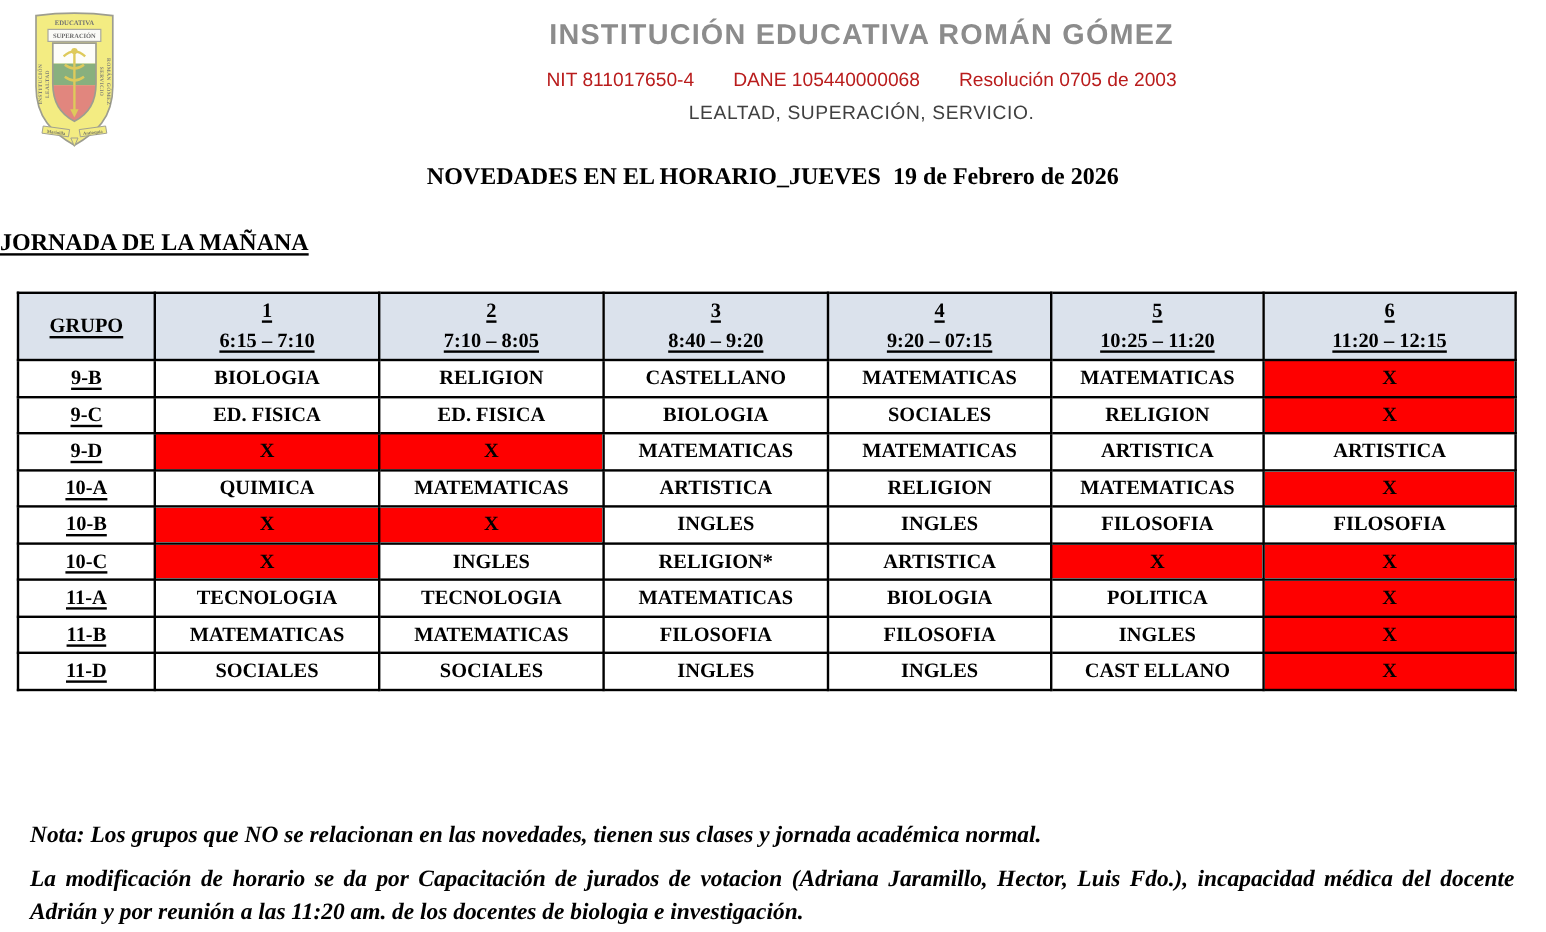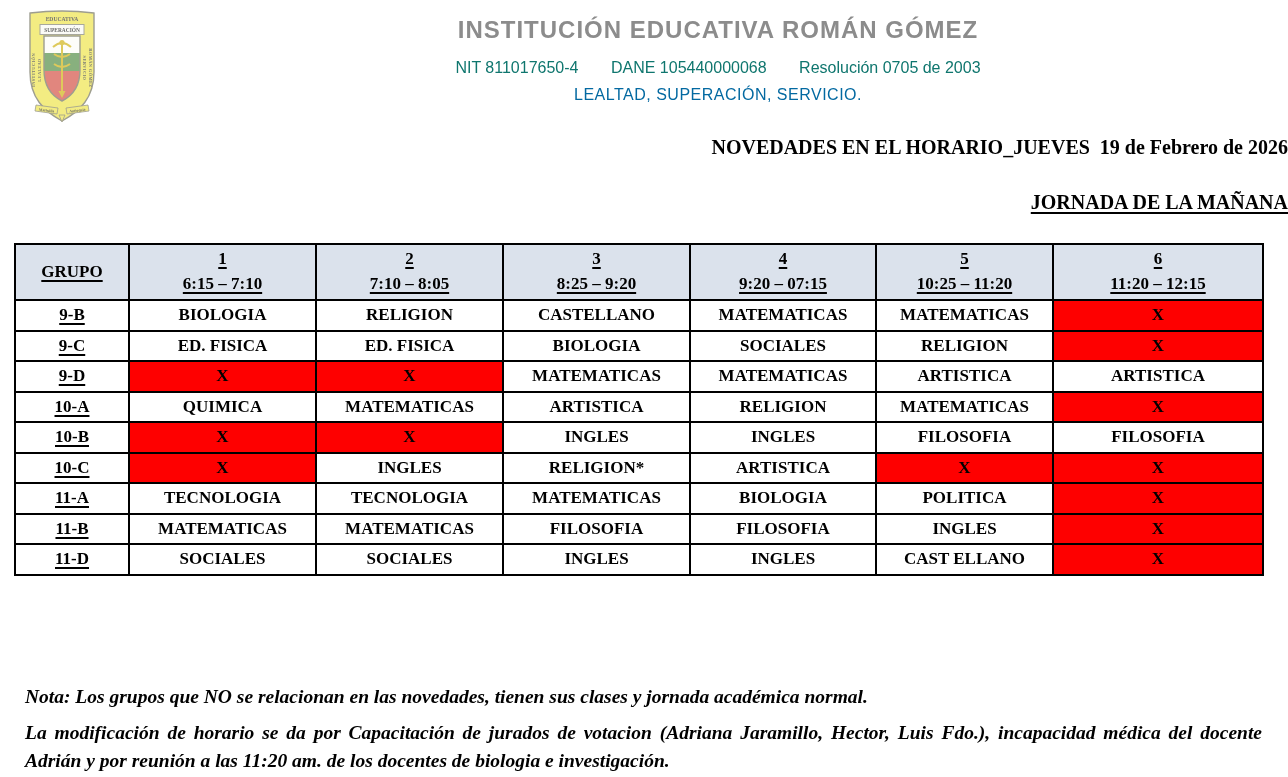--- a/index.html
+++ b/index.html
@@ -4,28 +4,28 @@
 <style>
   html,body{margin:0;padding:0;background:#ffffff;}
   .page{position:relative;width:1288px;height:777px;background:#fff;overflow:hidden;
         font-family:"Liberation Serif", serif;color:#000;}
 
   
   .crest{position:absolute;left:24px;top:8px;width:76px;height:116px;opacity:.85;}
   .head-text{position:absolute;left:160px;right:12px;top:16px;text-align:center;
              font-family:"Liberation Sans", sans-serif;}
   .school-name{font-size:24px;font-weight:bold;color:#8c8c8c;letter-spacing:1px;}
-  .reg-line{margin-top:15px;font-size:16px;color:#0f766e;}
+  .reg-line{margin-top:15px;font-size:16px;color:#b91c1c;}
   .reg-line span{margin:0 14px;}
-  .motto{margin-top:9px;font-size:16px;color:#0369a1;letter-spacing:.5px;}
-
-  
-  .doc-title{position:absolute;left:0;right:0;top:136px;text-align:right;
+  .motto{margin-top:9px;font-size:16px;color:#404040;letter-spacing:.5px;}
+
+  
+  .doc-title{position:absolute;left:0;right:0;top:136px;text-align:center;
              font-size:20px;font-weight:bold;}
-  .doc-subtitle{position:absolute;left:0;right:0;top:191px;text-align:right;
+  .doc-subtitle{position:absolute;left:0;right:0;top:191px;text-align:left;
              font-size:20px;font-weight:bold;}
   .u{text-decoration:underline;text-decoration-thickness:2px;text-underline-offset:3px;}
 
   
   table.sched{position:absolute;left:14px;top:243px;width:1248px;
               border-collapse:collapse;table-layout:fixed;}
   table.sched th,table.sched td{border:2px solid #000;text-align:center;vertical-align:middle;
               font-size:17px;font-weight:bold;padding:0 3px;overflow:hidden;white-space:nowrap;}
   table.sched thead th{background:var(--head-bg,#dbe2ec);height:54px;}
   table.sched tbody th,table.sched tbody td{height:28.5px;background:#fff;}
@@ -120,21 +120,21 @@
       <th class="period-th">
             <div class="u">1</div>
             <div class="u">6:15 – 7:10</div>
           </th>
           <th class="period-th">
             <div class="u">2</div>
             <div class="u">7:10 – 8:05</div>
           </th>
           <th class="period-th">
             <div class="u">3</div>
-            <div class="u">8:25 – 9:20</div>
+            <div class="u">8:40 – 9:20</div>
           </th>
           <th class="period-th">
             <div class="u">4</div>
             <div class="u">9:20 – 07:15</div>
           </th>
           <th class="period-th">
             <div class="u">5</div>
             <div class="u">10:25 – 11:20</div>
           </th>
           <th class="period-th">

